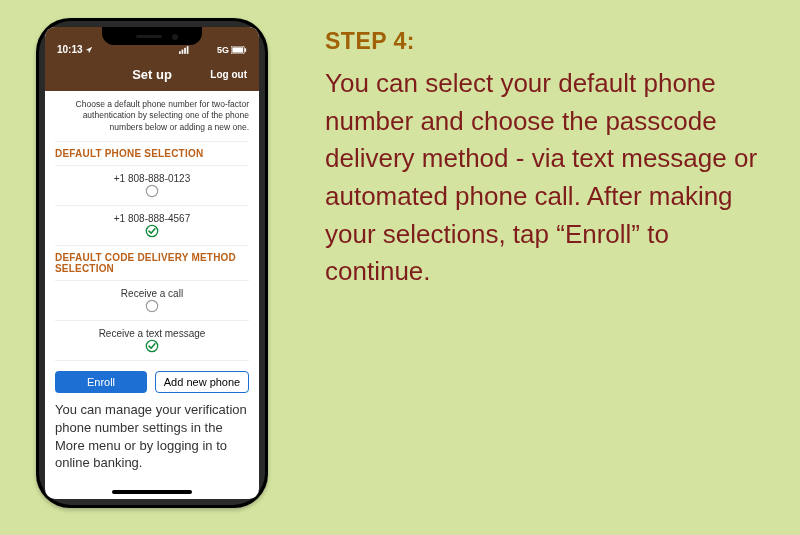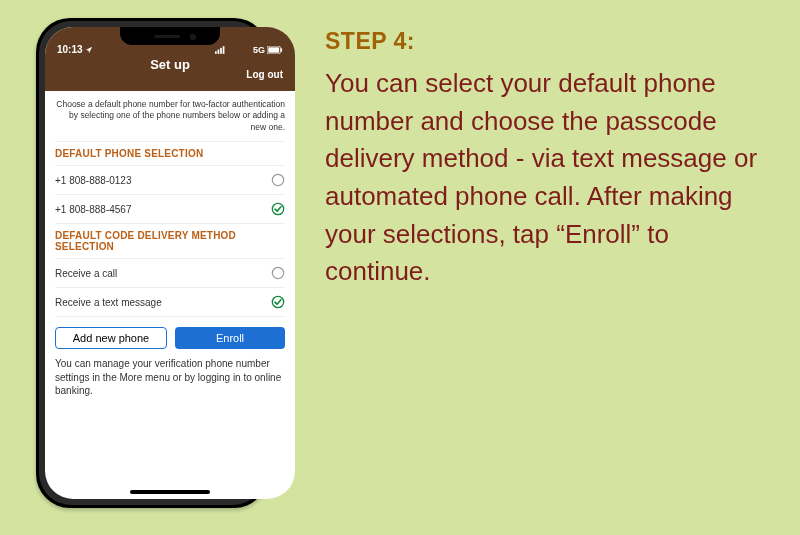--- a/index.html
+++ b/index.html
@@ -57,23 +57,23 @@
     position:absolute;
     left:3px; top:3px;
     width:226px; height:484px;
     border-radius:32px;
     background:#2a2a2a;
   }
   .phone-screen {
     position: absolute;
     left: 9px;
     top: 9px;
-    width: 250px;
+    width: 214px;
     height: 472px;
-    border-radius: 28px;
+    border-radius: 10px;
     background: #fff;
     overflow: hidden;
   }
   .notch {
     position: absolute;
     top: 0;
     left: 50%;
     transform: translateX(-50%);
     width: 100px;
     height: 18px;
@@ -115,20 +115,21 @@
     gap:2px;
     align-items:center;
   }
   .sb-right svg { display:block; }
   .titlebar {
     height: 34px;
     background: #5f3c21;
     color: #fff;
     position: relative;
     display: flex;
+    align-items: center;
     justify-content: center;
   }
   .title-text {
     font-size: 13px;
     font-weight: 700;
   }
   .logout {
     position: absolute;
     right: 12px;
     top: 50%;
@@ -151,26 +152,27 @@
   .section-header {
     font-size: 10px;
     font-weight: 700;
     letter-spacing: .2px;
     color: #bb6018;
     padding: 6px 0;
     border-top:1px solid #eee;
   }
   .row {
     display: flex;
-    justify-content: space-between;
+    justify-content: center;
     align-items: center;
     padding: 7px 0;
     border-top: 1px solid #eee;
     font-size: 10px;
     color: #333;
+    flex-direction: column;
   }
   .radio {
     width: 14px;
     height: 14px;
     flex:0 0 14px;
   }
   .radio circle.outer {
     fill: #fff;
     stroke: #9b9b9b;
     stroke-width: 1.3;
@@ -206,21 +208,21 @@
   .btn-sec {
     background:#fff;
     border:1px solid #1d6fd4;
     color:#000;
   }
   .btn-pri {
     background:#1d6fd4;
     color:#fff;
   }
   .footer-note {
-    font-size:10px;
+    font-size:13px;
     line-height:1.35;
     color:#333;
     margin-top:8px;
   }
   .home-indicator{
     position:absolute;
     bottom:5px;
     left:50%;
     transform:translateX(-50%);
     width:80px;
@@ -301,22 +303,22 @@
         </div>
         <div class="row">
           <span>Receive a text message</span>
           <svg class="radio checked" viewBox="0 0 16 16">
               <circle class="outer" cx="8" cy="8" r="6.5"></circle>
               <path class="tick" d="M4.5 8.2 L7 10.5 L11.3 5.5"></path>
             </svg>
         </div>
 
         <div class="button-row">
+          <div class="btn btn-pri">Enroll</div>
           <div class="btn btn-sec">Add new phone</div>
-          <div class="btn btn-pri">Enroll</div>
         </div>
 
         <div class="footer-note">You can manage your verification phone number settings in the More menu or by logging in to online banking.</div>
       </div>
 
       <div class="home-indicator"></div>
     </div>
   </div>
 
 </div>

